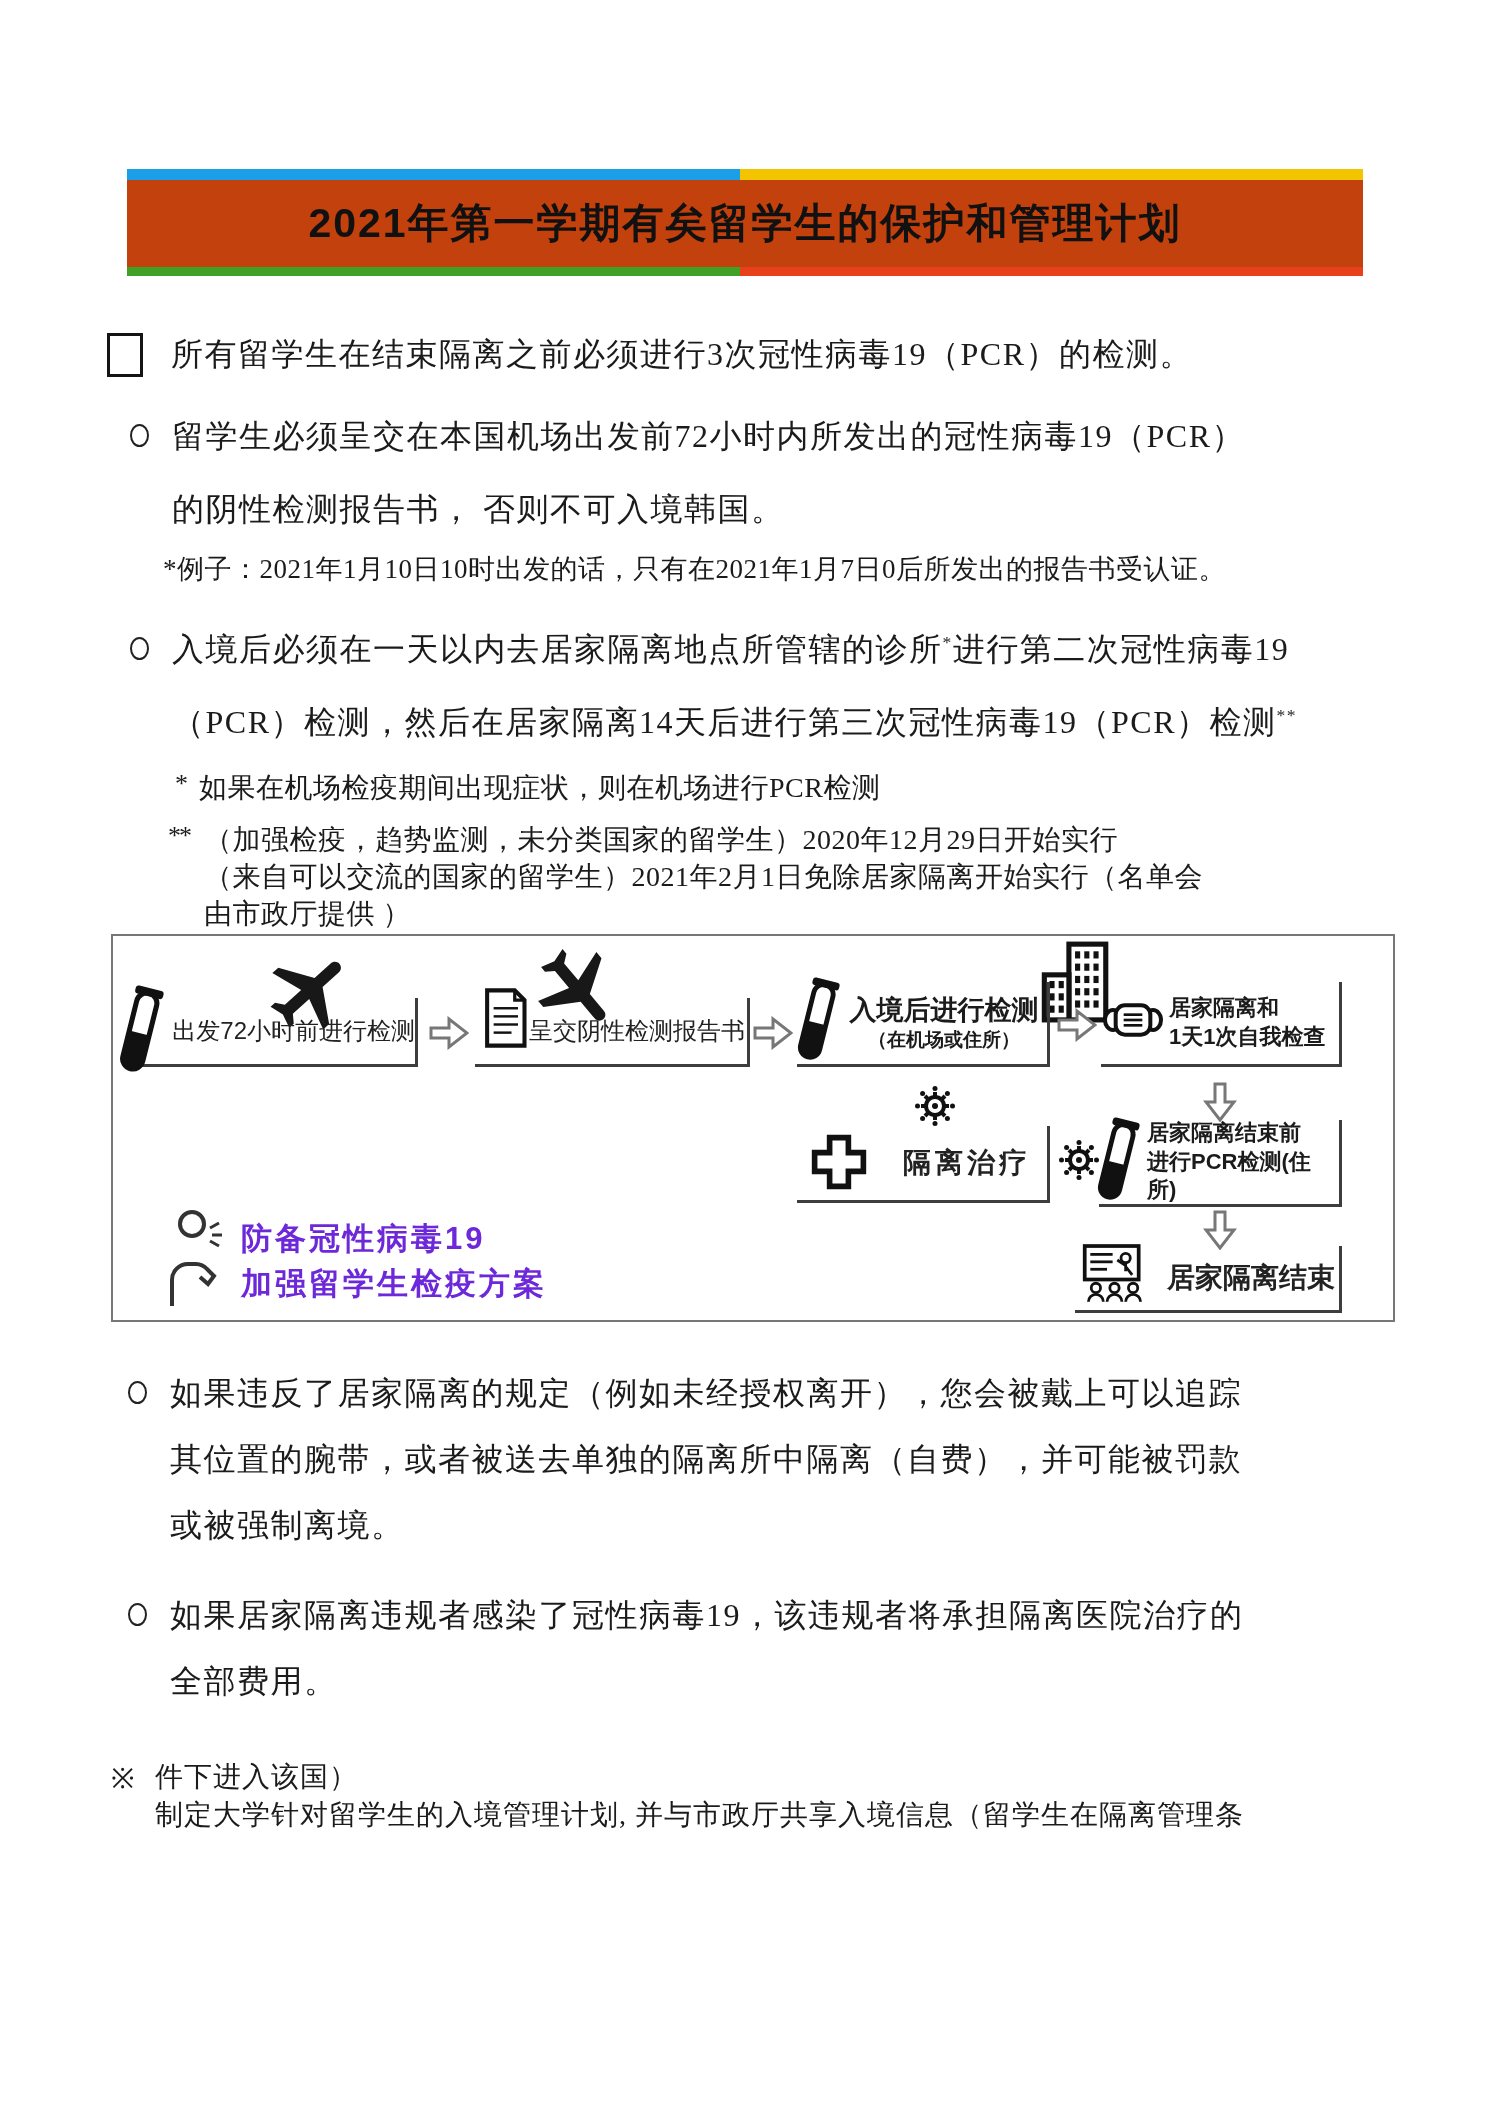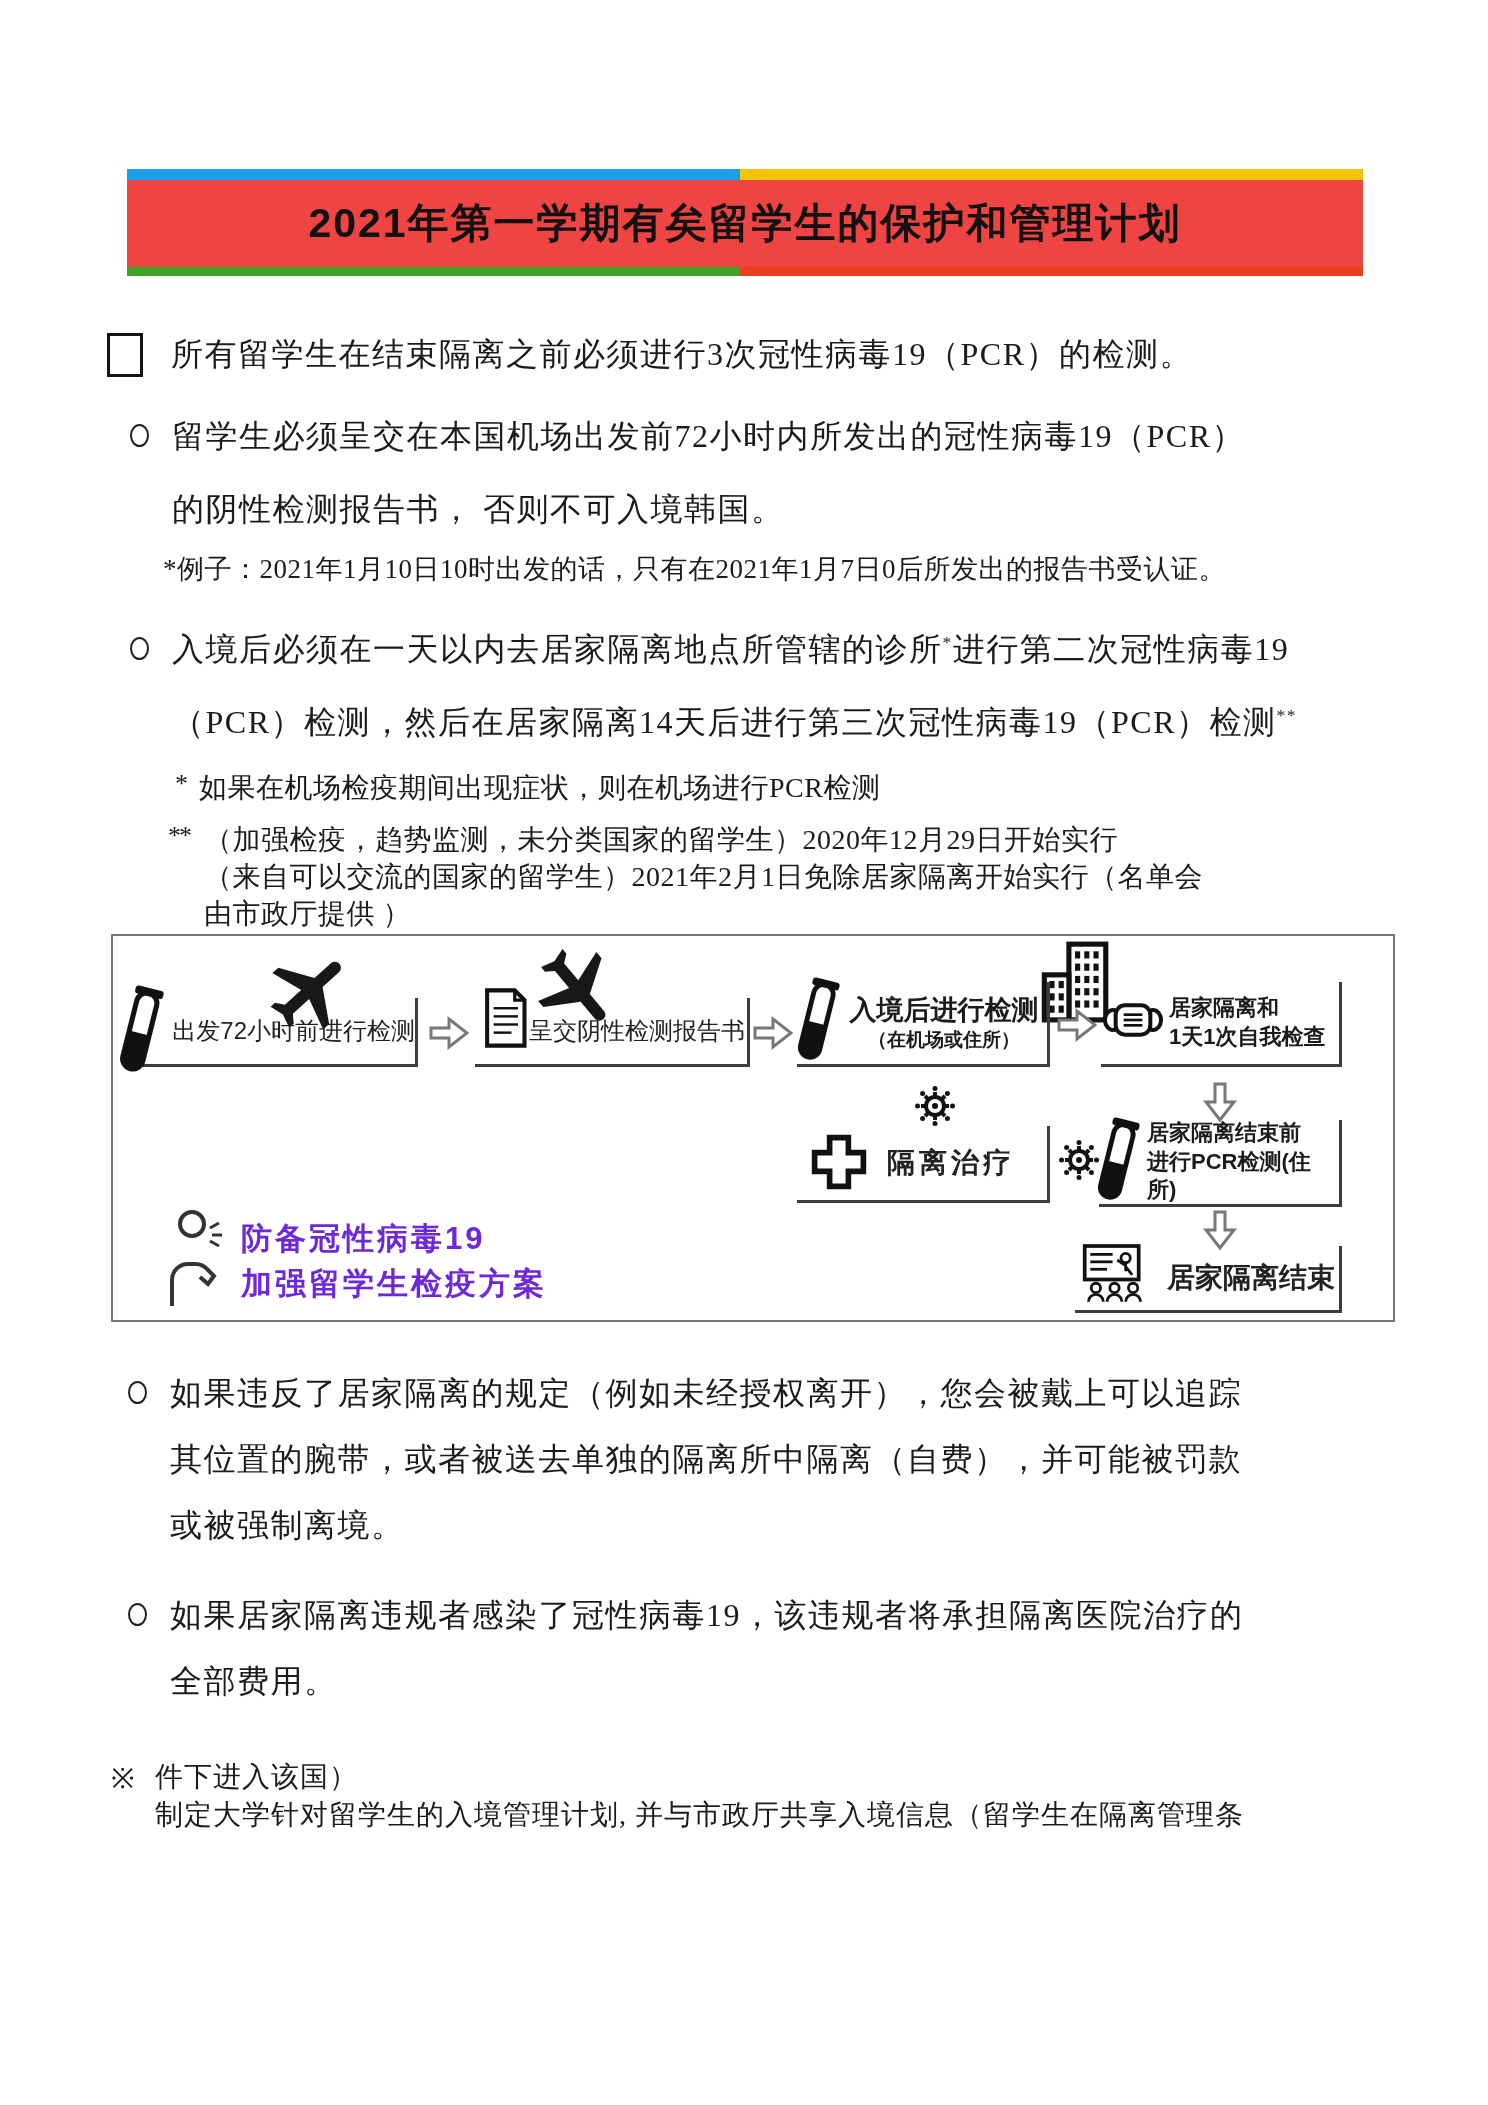--- a/index.html
+++ b/index.html
@@ -9,21 +9,21 @@
     overflow:hidden;
   }
   
   .banner { position:absolute; left:127px; top:169px; width:1236px; }
   .stripe { display:flex; width:100%; }
   .stripe.top { height:11px; }
   .stripe.bottom { height:9px; }
   .stripe .seg-l { width:49.6%; height:100%; }
   .stripe .seg-r { width:50.4%; height:100%; }
   .banner-title {
-    background:#ef4444; height:87px; display:flex; align-items:center; justify-content:center;
+    background:#c2410c; height:87px; display:flex; align-items:center; justify-content:center;
     font-family:"Liberation Sans","DejaVu Sans",sans-serif; font-weight:700;
     font-size:41px; letter-spacing:2px; color:#111;
   }
   
   .check-row { position:absolute; left:107px; top:333px; display:flex; align-items:center; }
   .checkbox { width:30px; height:38px; border:3px solid #141414; display:inline-block; flex:0 0 auto; }
   .check-text { margin-left:28px; font-size:32px; letter-spacing:1.5px; }
   
   .bullet { position:absolute; }
   .circ {
@@ -269,21 +269,21 @@
         </g>
       </svg>
     </span>
 
     <span class="dicon" style="left:1090px; top:146px;">
       <svg width="34" height="40" viewBox="0 0 34 40">
           <path d="M12 2 h10 v18 h9 l-14 18 -14 -18 h9 z" fill="#fff" stroke="#777" stroke-width="3"></path>
         </svg>
     </span>
 
-    <div class="stepbox" style="left:684px; top:190px; width:250px; height:74px;">
+    <div class="stepbox" style="left:684px; top:190px; width:250px; height:74px;justify-content:center;">
       <span class="dicon" style="left:12px; top:6px;">
         <svg width="60" height="60" viewBox="0 0 64 64">
             <path d="M22 6 h20 v16 h16 v20 h-16 v16 h-20 v-16 h-16 v-20 h16 z" fill="#fff" stroke="#111" stroke-width="6"></path>
           </svg>
       </span>
       <div class="steplabel s5">隔离治疗</div>
     </div>
 
     <span class="dicon" style="left:944px; top:202px;">
       <svg width="44" height="44" viewBox="0 0 44 44">

